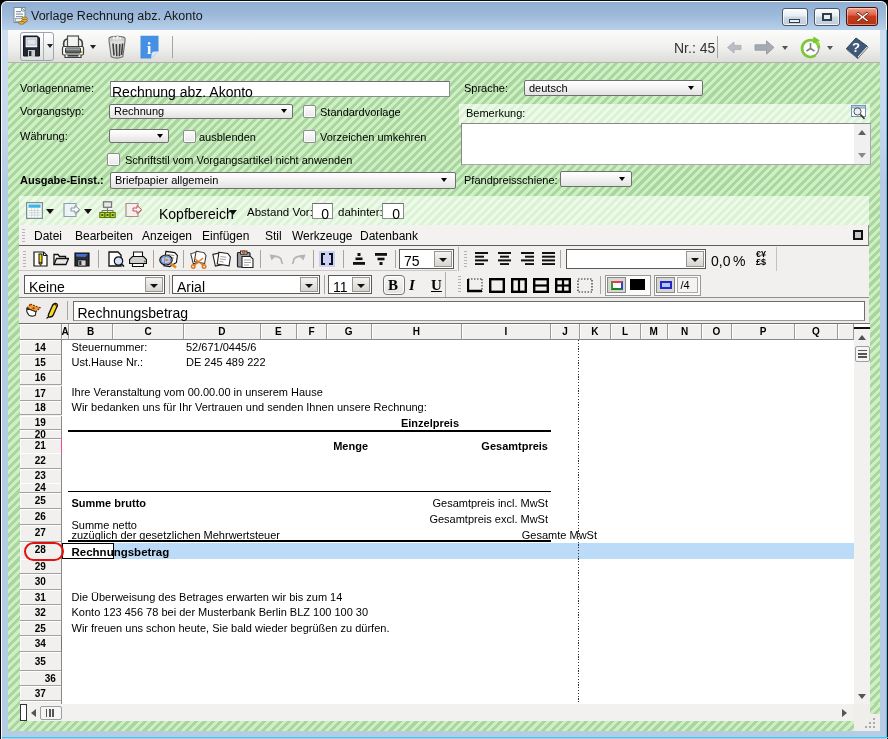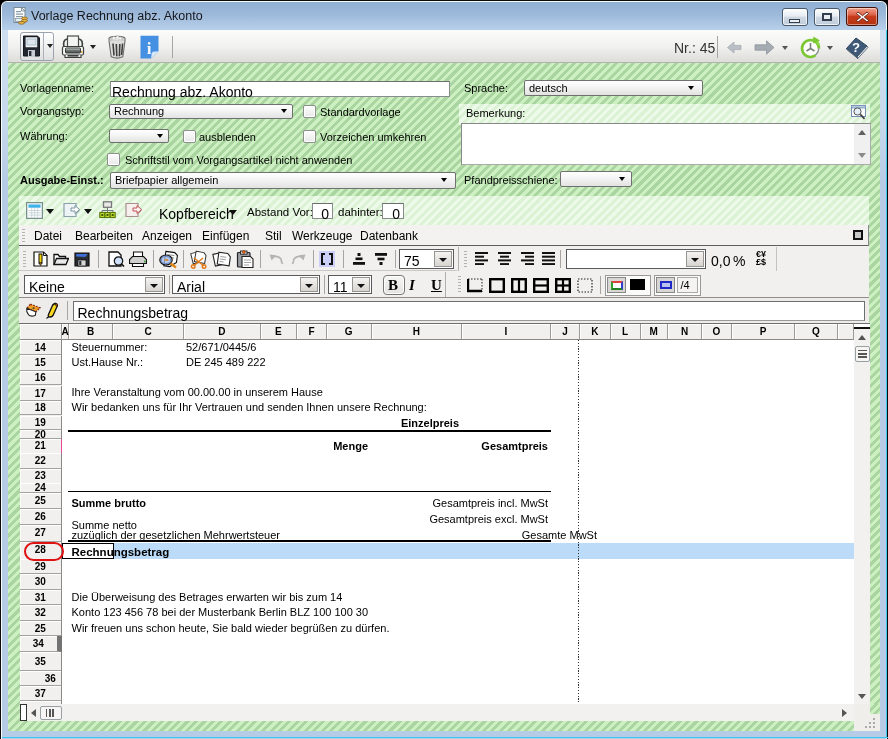--- a/index.html
+++ b/index.html
@@ -527,21 +527,21 @@
     <div class="hd" style="left:20px;top:483.09999999999997px;width:41.5px;height:9.7px;border-bottom:1px solid #a3a19e;border-right:1px solid #8a8886;line-height:9.7px;">24</div>
     <div class="hd" style="left:20px;top:492.79999999999995px;width:41.5px;height:16.3px;border-bottom:1px solid #a3a19e;border-right:1px solid #8a8886;line-height:16.3px;">25</div>
     <div class="hd" style="left:20px;top:509.09999999999997px;width:41.5px;height:16.3px;border-bottom:1px solid #a3a19e;border-right:1px solid #8a8886;line-height:16.3px;">26</div>
     <div class="hd" style="left:20px;top:525.4px;width:41.5px;height:16.2px;border-bottom:1px solid #a3a19e;border-right:1px solid #8a8886;line-height:16.2px;">27</div>
     <div class="hd" style="left:20px;top:541.6px;width:41.5px;height:25px;border-bottom:1px solid #a3a19e;border-right:1px solid #8a8886;line-height:16.9px;">28</div>
     <div class="hd" style="left:20px;top:558.5px;width:41.5px;height:15.5px;border-bottom:1px solid #a3a19e;border-right:1px solid #8a8886;line-height:15.5px;">29</div>
     <div class="hd" style="left:20px;top:574px;width:41.5px;height:15.5px;border-bottom:1px solid #a3a19e;border-right:1px solid #8a8886;line-height:15.5px;">30</div>
     <div class="hd" style="left:20px;top:589.5px;width:41.5px;height:15.5px;border-bottom:1px solid #a3a19e;border-right:1px solid #8a8886;line-height:15.5px;">31</div>
     <div class="hd" style="left:20px;top:605px;width:41.5px;height:15.5px;border-bottom:1px solid #a3a19e;border-right:1px solid #8a8886;line-height:15.5px;">32</div>
     <div class="hd" style="left:20px;top:620.5px;width:41.5px;height:15.5px;border-bottom:1px solid #a3a19e;border-right:1px solid #8a8886;line-height:15.5px;">25</div>
-    <div class="hd" style="left:20px;top:636px;width:41.5px;height:15.5px;border-bottom:1px solid #a3a19e;border-right:5px solid #737373;line-height:15.5px;">34</div>
+    <div class="hd" style="left:20px;top:636px;width:41.5px;height:15.5px;border-bottom:1px solid #a3a19e;border-right:1px solid #737373;line-height:15.5px;">34</div>
     <div class="hd" style="left:20px;top:651.5px;width:41.5px;height:19.5px;border-bottom:1px solid #a3a19e;border-right:1px solid #8a8886;line-height:19.5px;">35</div>
     <div class="hd" style="left:20px;top:671px;width:41.5px;height:15px;border-bottom:1px solid #a3a19e;border-right:1px solid #8a8886;line-height:15px;padding-left:20px;">36</div>
     <div class="hd" style="left:20px;top:686px;width:41.5px;height:15px;border-bottom:1px solid #a3a19e;border-right:1px solid #8a8886;line-height:15px;">37</div>
     <div class="hd" style="left:20px;top:701px;width:41.5px;height:2.5px;border-right:1px solid #8a8886;"></div>
     <div class="gtxt" style="left:71.5px;top:340.85px;">Steuernummer:</div>
     <div class="gtxt" style="left:186px;top:340.85px;">52/671/0445/6</div>
     <div class="gtxt" style="left:71.5px;top:356.3px;">Ust.Hause Nr.:</div>
     <div class="gtxt" style="left:186px;top:356.3px;">DE 245 489 222</div>
     <div class="gtxt" style="left:71.5px;top:386.34999999999997px;">Ihre Veranstaltung vom 00.00.00 in unserem Hause</div>
     <div class="gtxt" style="left:71.5px;top:401.34999999999997px;">Wir bedanken uns für Ihr Vertrauen und senden Ihnen unsere Rechnung:</div>

